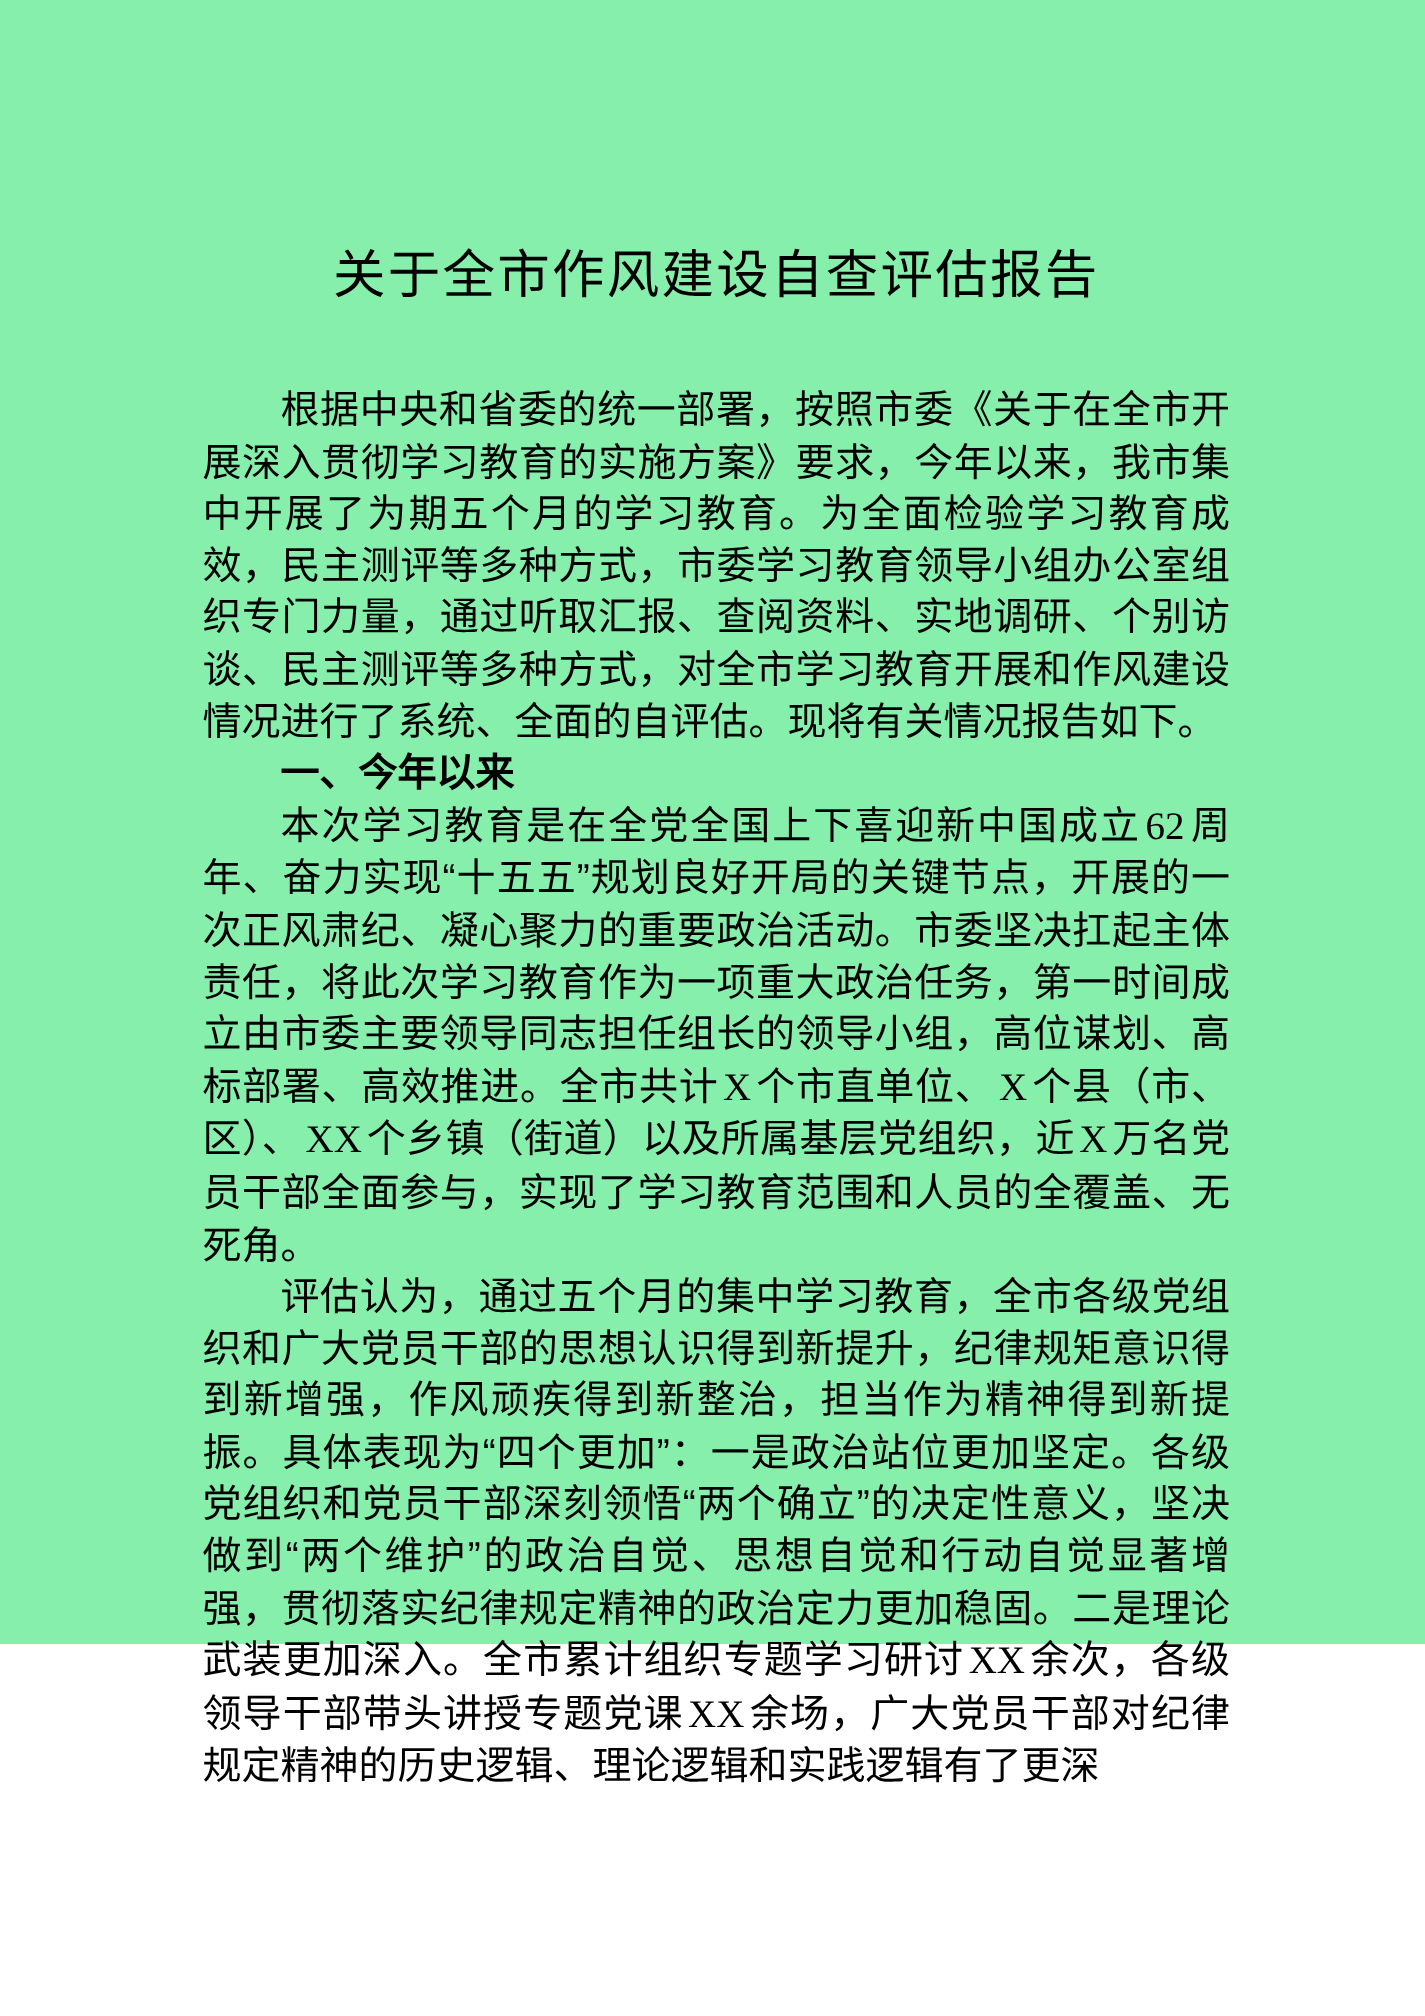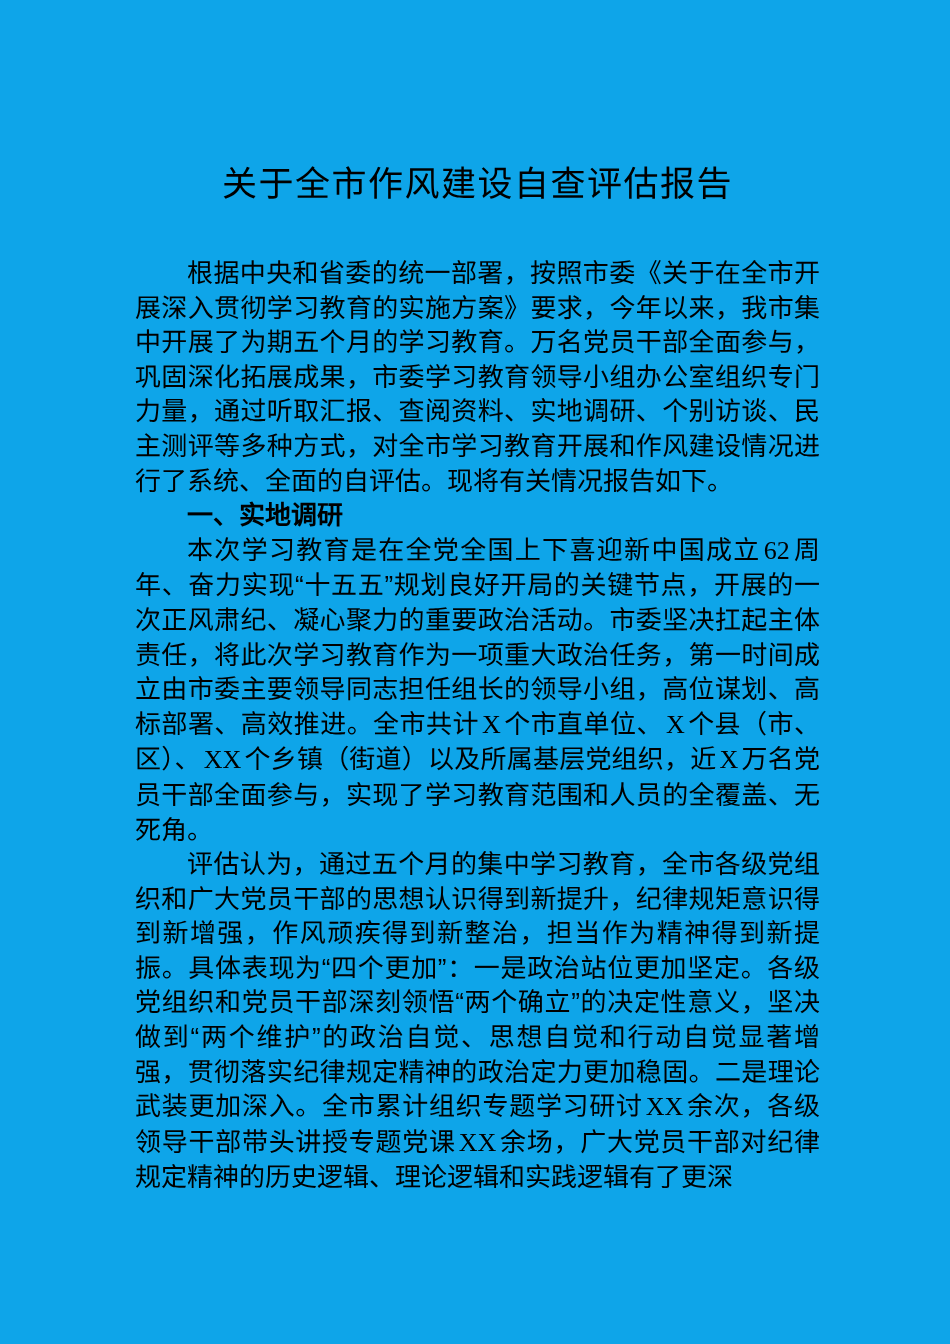--- a/index.html
+++ b/index.html
@@ -13,24 +13,24 @@
     height: 1344px;
     overflow: hidden;
     font-family: "Liberation Sans", "DejaVu Sans", sans-serif;
     color: #000000;
     -webkit-font-smoothing: antialiased;
   }
 
   .page {
     position: relative;
     width: 950px;
-    height: 1344px;
+    height: 1096px;
     box-sizing: border-box;
     padding: 0 130px 0 135px;
-    background: #0ea5e9;
+    background: #86efac;
   }
 
   
   .doc-title {
     margin: 0;
     padding-top: 160px;
     text-align: center;
     font-family: "Liberation Sans", "DejaVu Sans", sans-serif;
     font-size: 35px;
     font-weight: 500;
@@ -82,23 +82,23 @@
 </style>
 </head>
 <body>
 
 <div class="page">
 
   <h1 class="doc-title">关于全市作风建设自查评估报告</h1>
 
   <div class="body-block">
 
-    <p class="para">根据中央和省委的统一部署，按照市委《关于在全市开展深入贯彻学习教育的实施方案》要求，今年以来，我市集中开展了为期五个月的学习教育。万名党员干部全面参与，巩固深化拓展成果，市委学习教育领导小组办公室组织专门力量，通过听取汇报、查阅资料、实地调研、个别访谈、民主测评等多种方式，对全市学习教育开展和作风建设情况进行了系统、全面的自评估。现将有关情况报告如下。</p>
+    <p class="para">根据中央和省委的统一部署，按照市委《关于在全市开展深入贯彻学习教育的实施方案》要求，今年以来，我市集中开展了为期五个月的学习教育。为全面检验学习教育成效，民主测评等多种方式，市委学习教育领导小组办公室组织专门力量，通过听取汇报、查阅资料、实地调研、个别访谈、民主测评等多种方式，对全市学习教育开展和作风建设情况进行了系统、全面的自评估。现将有关情况报告如下。</p>
 
-    <p class="heading">一、实地调研</p>
+    <p class="heading">一、今年以来</p>
 
     <p class="para">本次学习教育是在全党全国上下喜迎新中国成立<span class="lat">62</span>周年、奋力实现“十五五”规划良好开局的关键节点，开展的一次正风肃纪、凝心聚力的重要政治活动。市委坚决扛起主体责任，将此次学习教育作为一项重大政治任务，第一时间成立由市委主要领导同志担任组长的领导小组，高位谋划、高标部署、高效推进。全市共计<span class="lat">X</span>个市直单位、<span class="lat">X</span>个县（市、区）、<span class="lat">XX</span>个乡镇（街道）以及所属基层党组织，近<span class="lat">X</span>万名党员干部全面参与，实现了学习教育范围和人员的全覆盖、无死角。</p>
 
     <p class="para clip-last">评估认为，通过五个月的集中学习教育，全市各级党组织和广大党员干部的思想认识得到新提升，纪律规矩意识得到新增强，作风顽疾得到新整治，担当作为精神得到新提振。具体表现为“四个更加”：一是政治站位更加坚定。各级党组织和党员干部深刻领悟“两个确立”的决定性意义，坚决做到“两个维护”的政治自觉、思想自觉和行动自觉显著增强，贯彻落实纪律规定精神的政治定力更加稳固。二是理论武装更加深入。全市累计组织专题学习研讨<span class="lat">XX</span>余次，各级领导干部带头讲授专题党课<span class="lat">XX</span>余场，广大党员干部对纪律规定精神的历史逻辑、理论逻辑和实践逻辑有了更深</p>
 
   </div>
 
 </div>
 
 </body></html>

